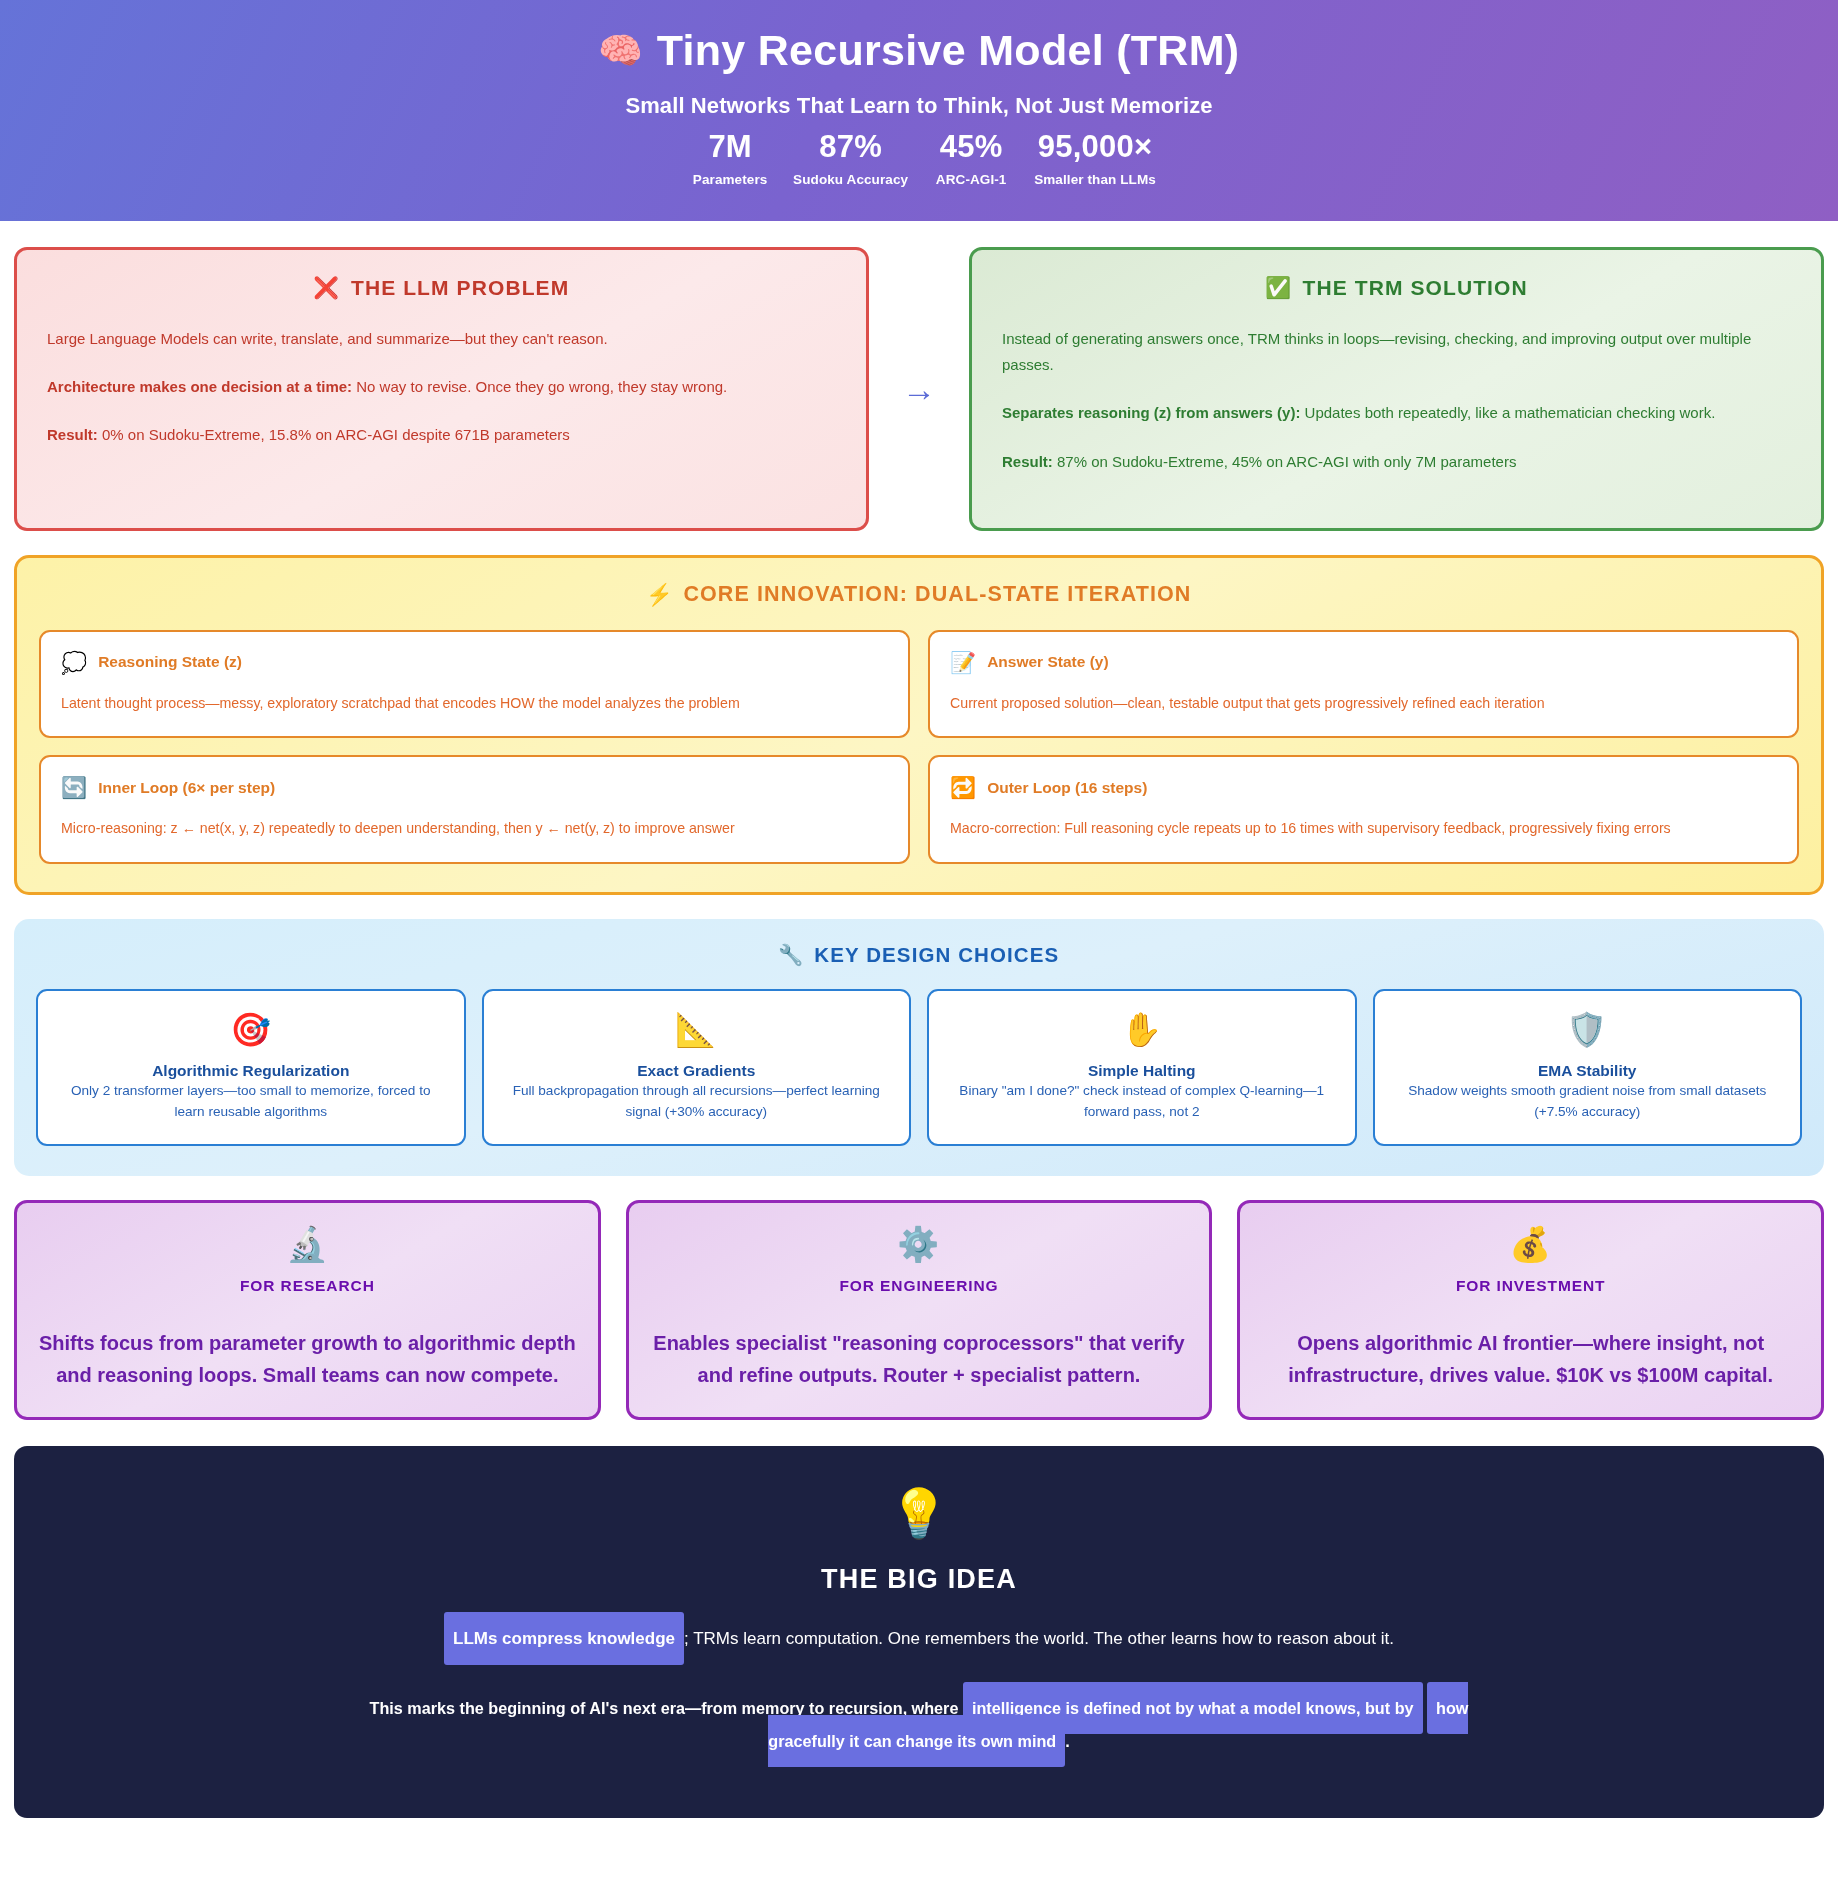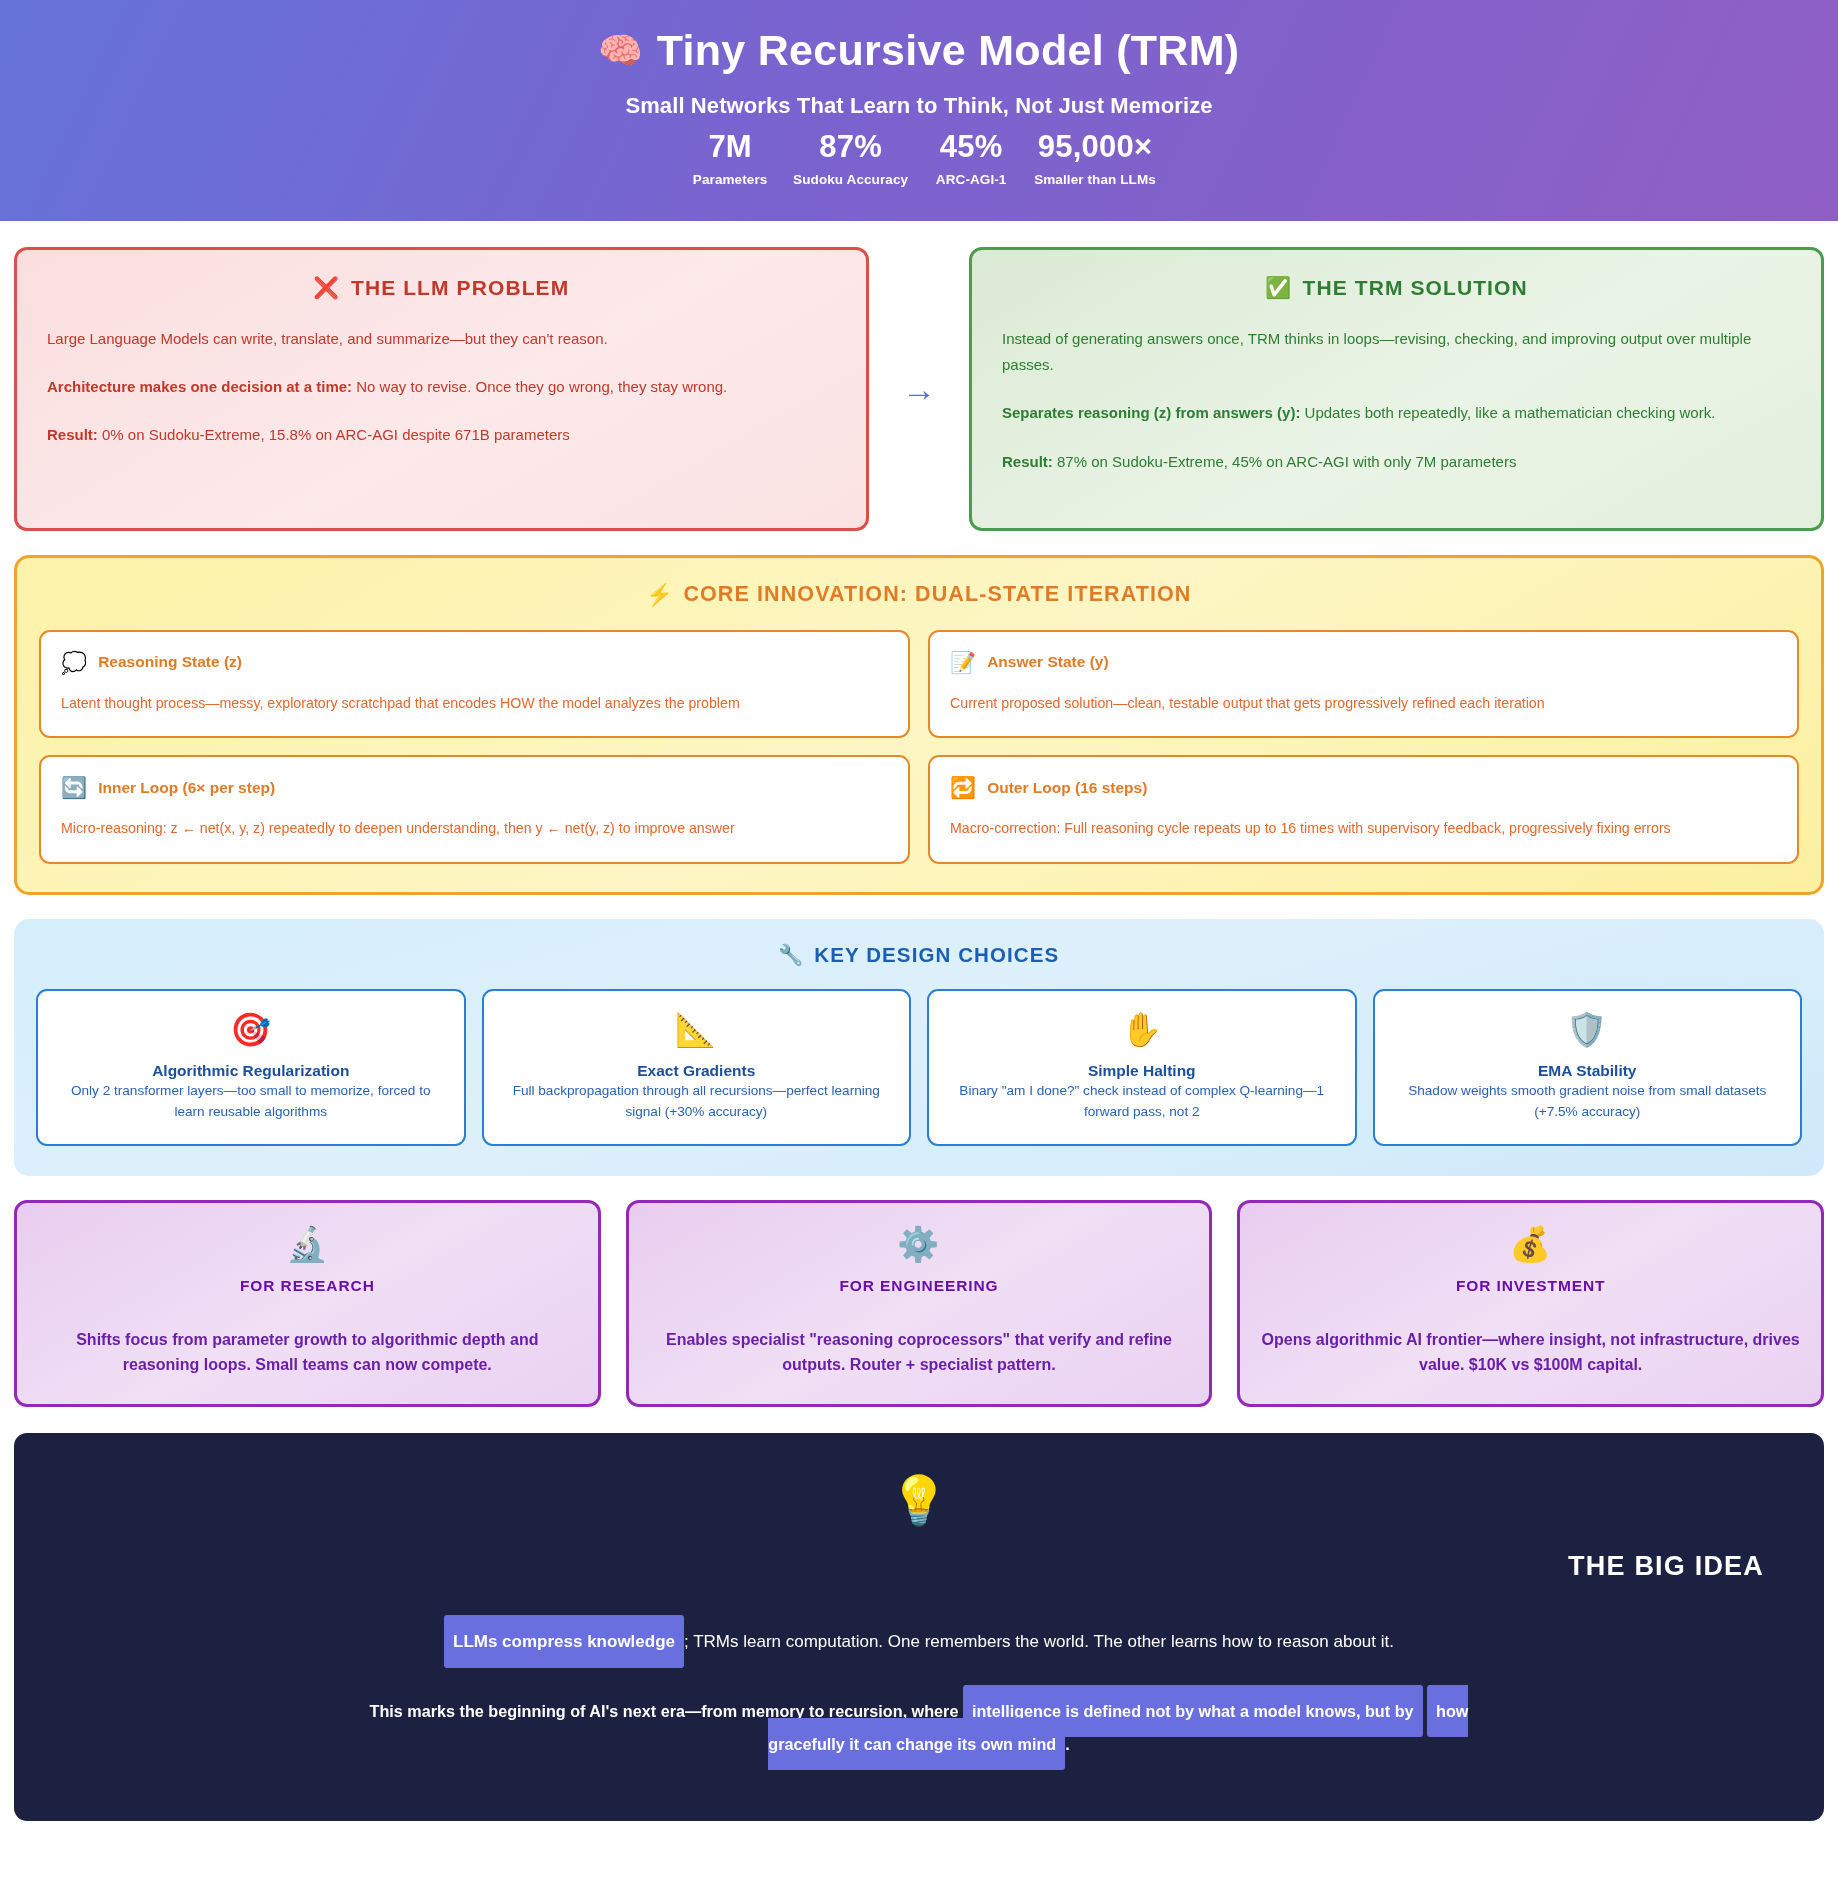--- a/index.html
+++ b/index.html
@@ -215,43 +215,42 @@
   }
   .impl-emoji { font-size: 34px; line-height: 1; margin-bottom: 16px; }
   .impl-title {
     font-size: 15.5px;
     font-weight: bold;
     color: #6a0dad;
     letter-spacing: .9px;
     margin-bottom: 18px;
   }
   .impl-desc {
-    font-size: 16px;
+    font-size: 20px;
     font-weight: bold;
     color: #6a1fa8;
     line-height: 1.6;
     margin-top: 32px;
   }
 
   
   .bigidea {
     margin: 26px 14px 0 14px;
     background: #1c2141;
     border-radius: 13px;
     padding: 44px 60px 60px 60px;
     text-align: center;
     color: #fff;
   }
   .bi-emoji { font-size: 48px; line-height: 1; margin-bottom: 26px; }
   .bi-title {
     font-size: 27px;
     font-weight: bold;
     letter-spacing: 1.2px;
-    margin-bottom: 46px;
-    text-align: right;
+    margin-bottom: 30px;
   }
   .bi-line1 {
     font-size: 17px;
     line-height: 1.6;
     margin-bottom: 40px;
   }
   .bi-line2 {
     font-size: 16.2px;
     font-weight: bold;
     line-height: 2.05;

